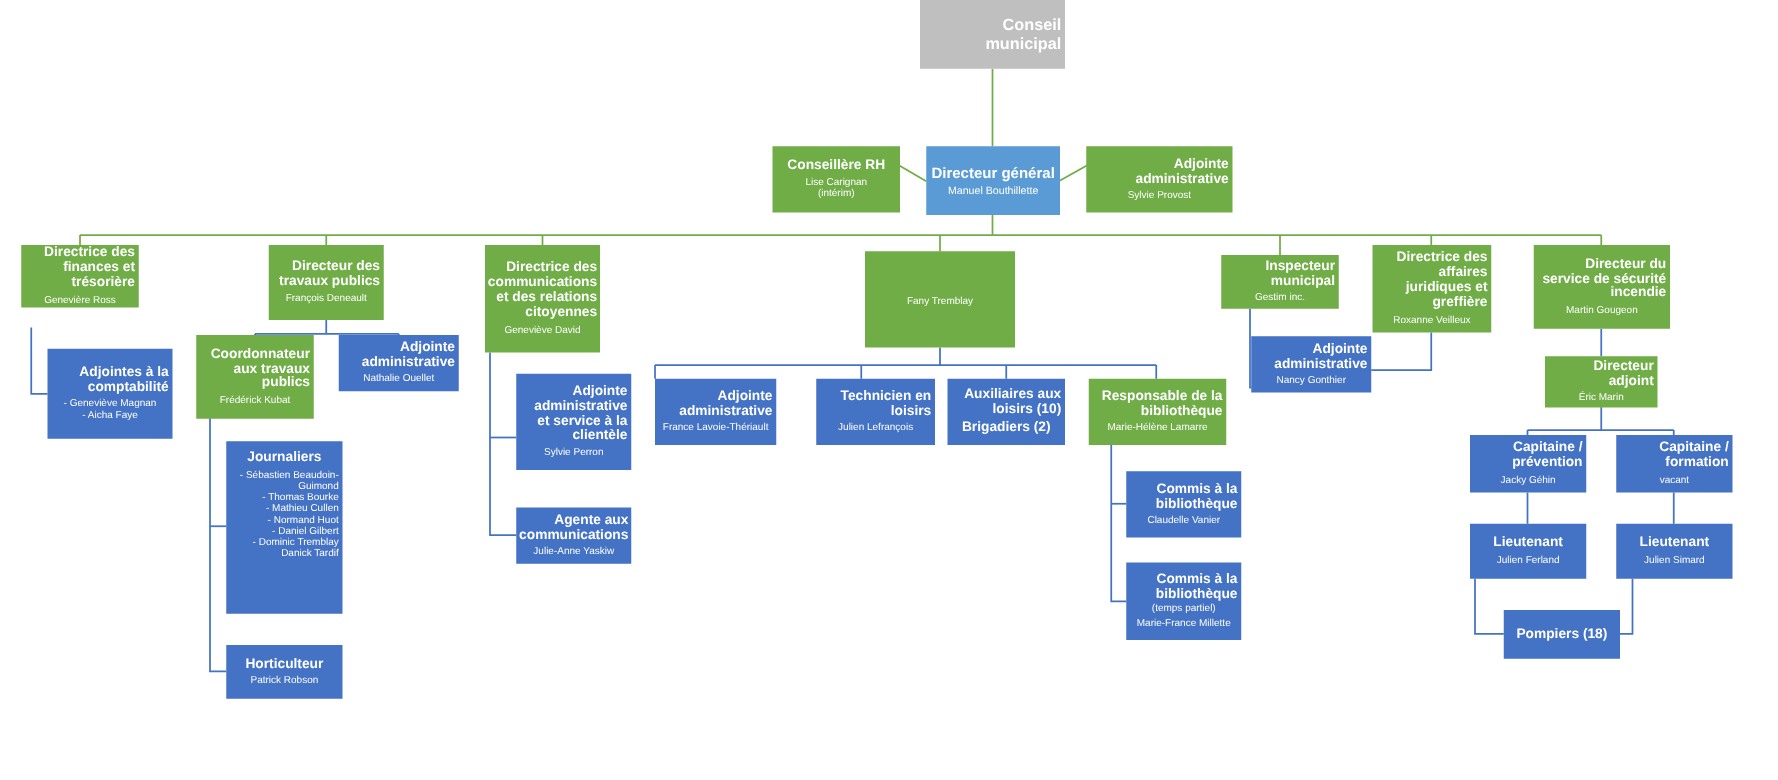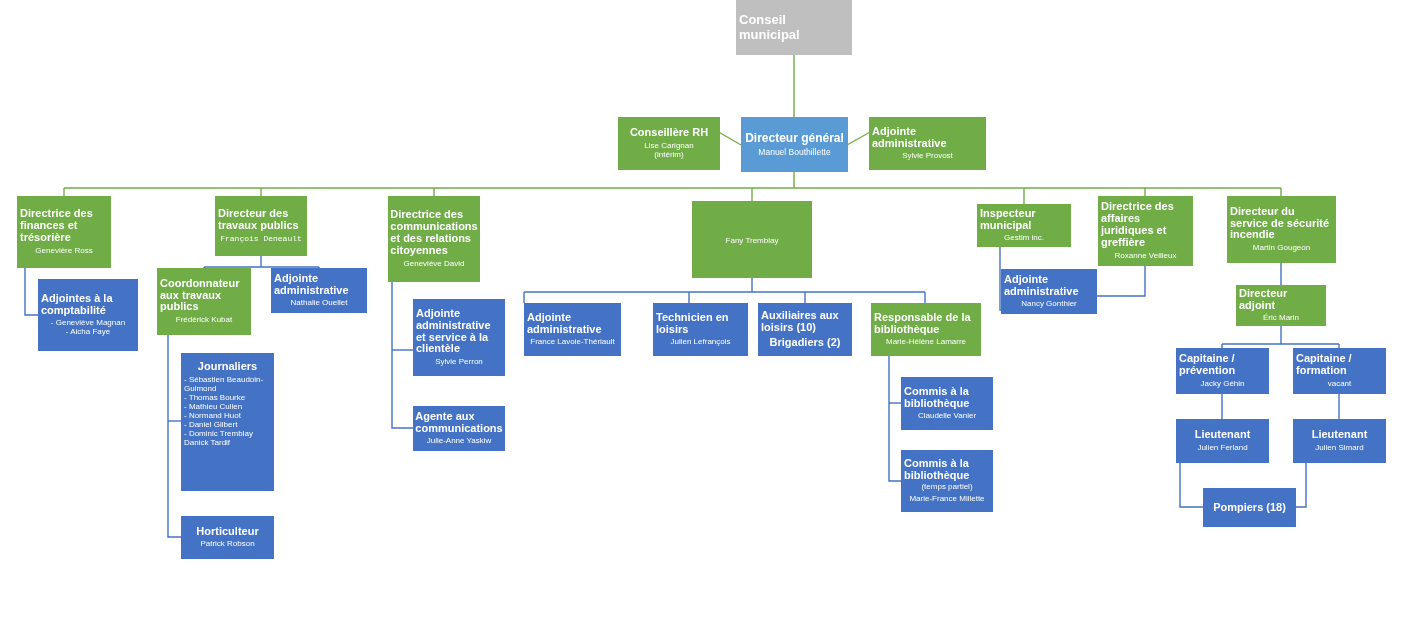--- a/index.html
+++ b/index.html
@@ -1,19 +1,19 @@
 <!DOCTYPE html>
 <html><head>
 <meta charset="utf-8">
 <style>
   html,body{margin:0;padding:0;background:#ffffff;}
   body{font-family:"Liberation Sans", sans-serif;}
   #chart{position:relative;width:1422px;height:624px;overflow:hidden;background:#fff;}
   .node{position:absolute;box-sizing:border-box;display:flex;flex-direction:column;
-        align-items:center;justify-content:center;text-align:left;color:#ffffff;padding:12px 3px;}
+        align-items:center;justify-content:center;text-align:right;color:#ffffff;padding:12px 3px;}
   .node .title{font-weight:bold;line-height:1.08;}
   .node .sub{font-weight:normal;line-height:1.12;margin-top:3px;}
   .node .sub2{font-weight:normal;line-height:1.12;}
   .green{background:#70ad47;}
   .blue{background:#4472c4;}
   .blue-lt{background:#5b9bd5;}
   .gray{background:#bfbfbf;}
   .connectors{position:absolute;left:0;top:0;width:1422px;height:624px;pointer-events:none;}
 </style>
 </head>
@@ -98,34 +98,34 @@
     <span class="title">Conseillère RH</span>
     <span class="sub" style="font-size:8px;">Lise Carignan</span>
     <span class="sub2" style="font-size:8px;">(intérim)</span>
   </div>
 
   <div class="node green" style="left:869px;top:117px;width:117px;height:53px;font-size:11px;">
     <span class="title">Adjointe administrative</span>
     <span class="sub" style="font-size:8px;">Sylvie Provost</span>
   </div>
 
-  <div class="node green" style="left:17px;top:196px;width:94px;height:72px;font-size:11px;">
+  <div class="node green" style="left:17px;top:196px;width:94px;height:50px;font-size:11px;">
     <span class="title">Directrice des finances et trésorière</span>
     <span class="sub" style="font-size:8px;">Genevière Ross</span>
   </div>
 
   <div class="node blue" style="left:38px;top:279px;width:100px;height:72px;font-size:11px;">
     <span class="title">Adjointes à la comptabilité</span>
     <span class="sub" style="font-size:8px;">- Geneviève Magnan</span>
     <span class="sub2" style="font-size:8px;">- Aicha Faye</span>
   </div>
 
   <div class="node green" style="left:215px;top:196px;width:92px;height:60px;font-size:11px;">
     <span class="title">Directeur des travaux publics</span>
-    <span class="sub" style="font-size:8px;font-family:Liberation Mono, monospace;">François Deneault</span>
+    <span class="sub" style="font-size:8px;">François Deneault</span>
   </div>
 
   <div class="node green" style="left:157px;top:268px;width:94px;height:67px;font-size:11px;">
     <span class="title">Coordonnateur aux travaux publics</span>
     <span class="sub" style="font-size:8px;">Frédérick Kubat</span>
   </div>
 
   <div class="node blue" style="left:271px;top:268px;width:96px;height:45px;font-size:11px;">
     <span class="title">Adjointe administrative</span>
     <span class="sub" style="font-size:8px;">Nathalie Ouellet</span>

